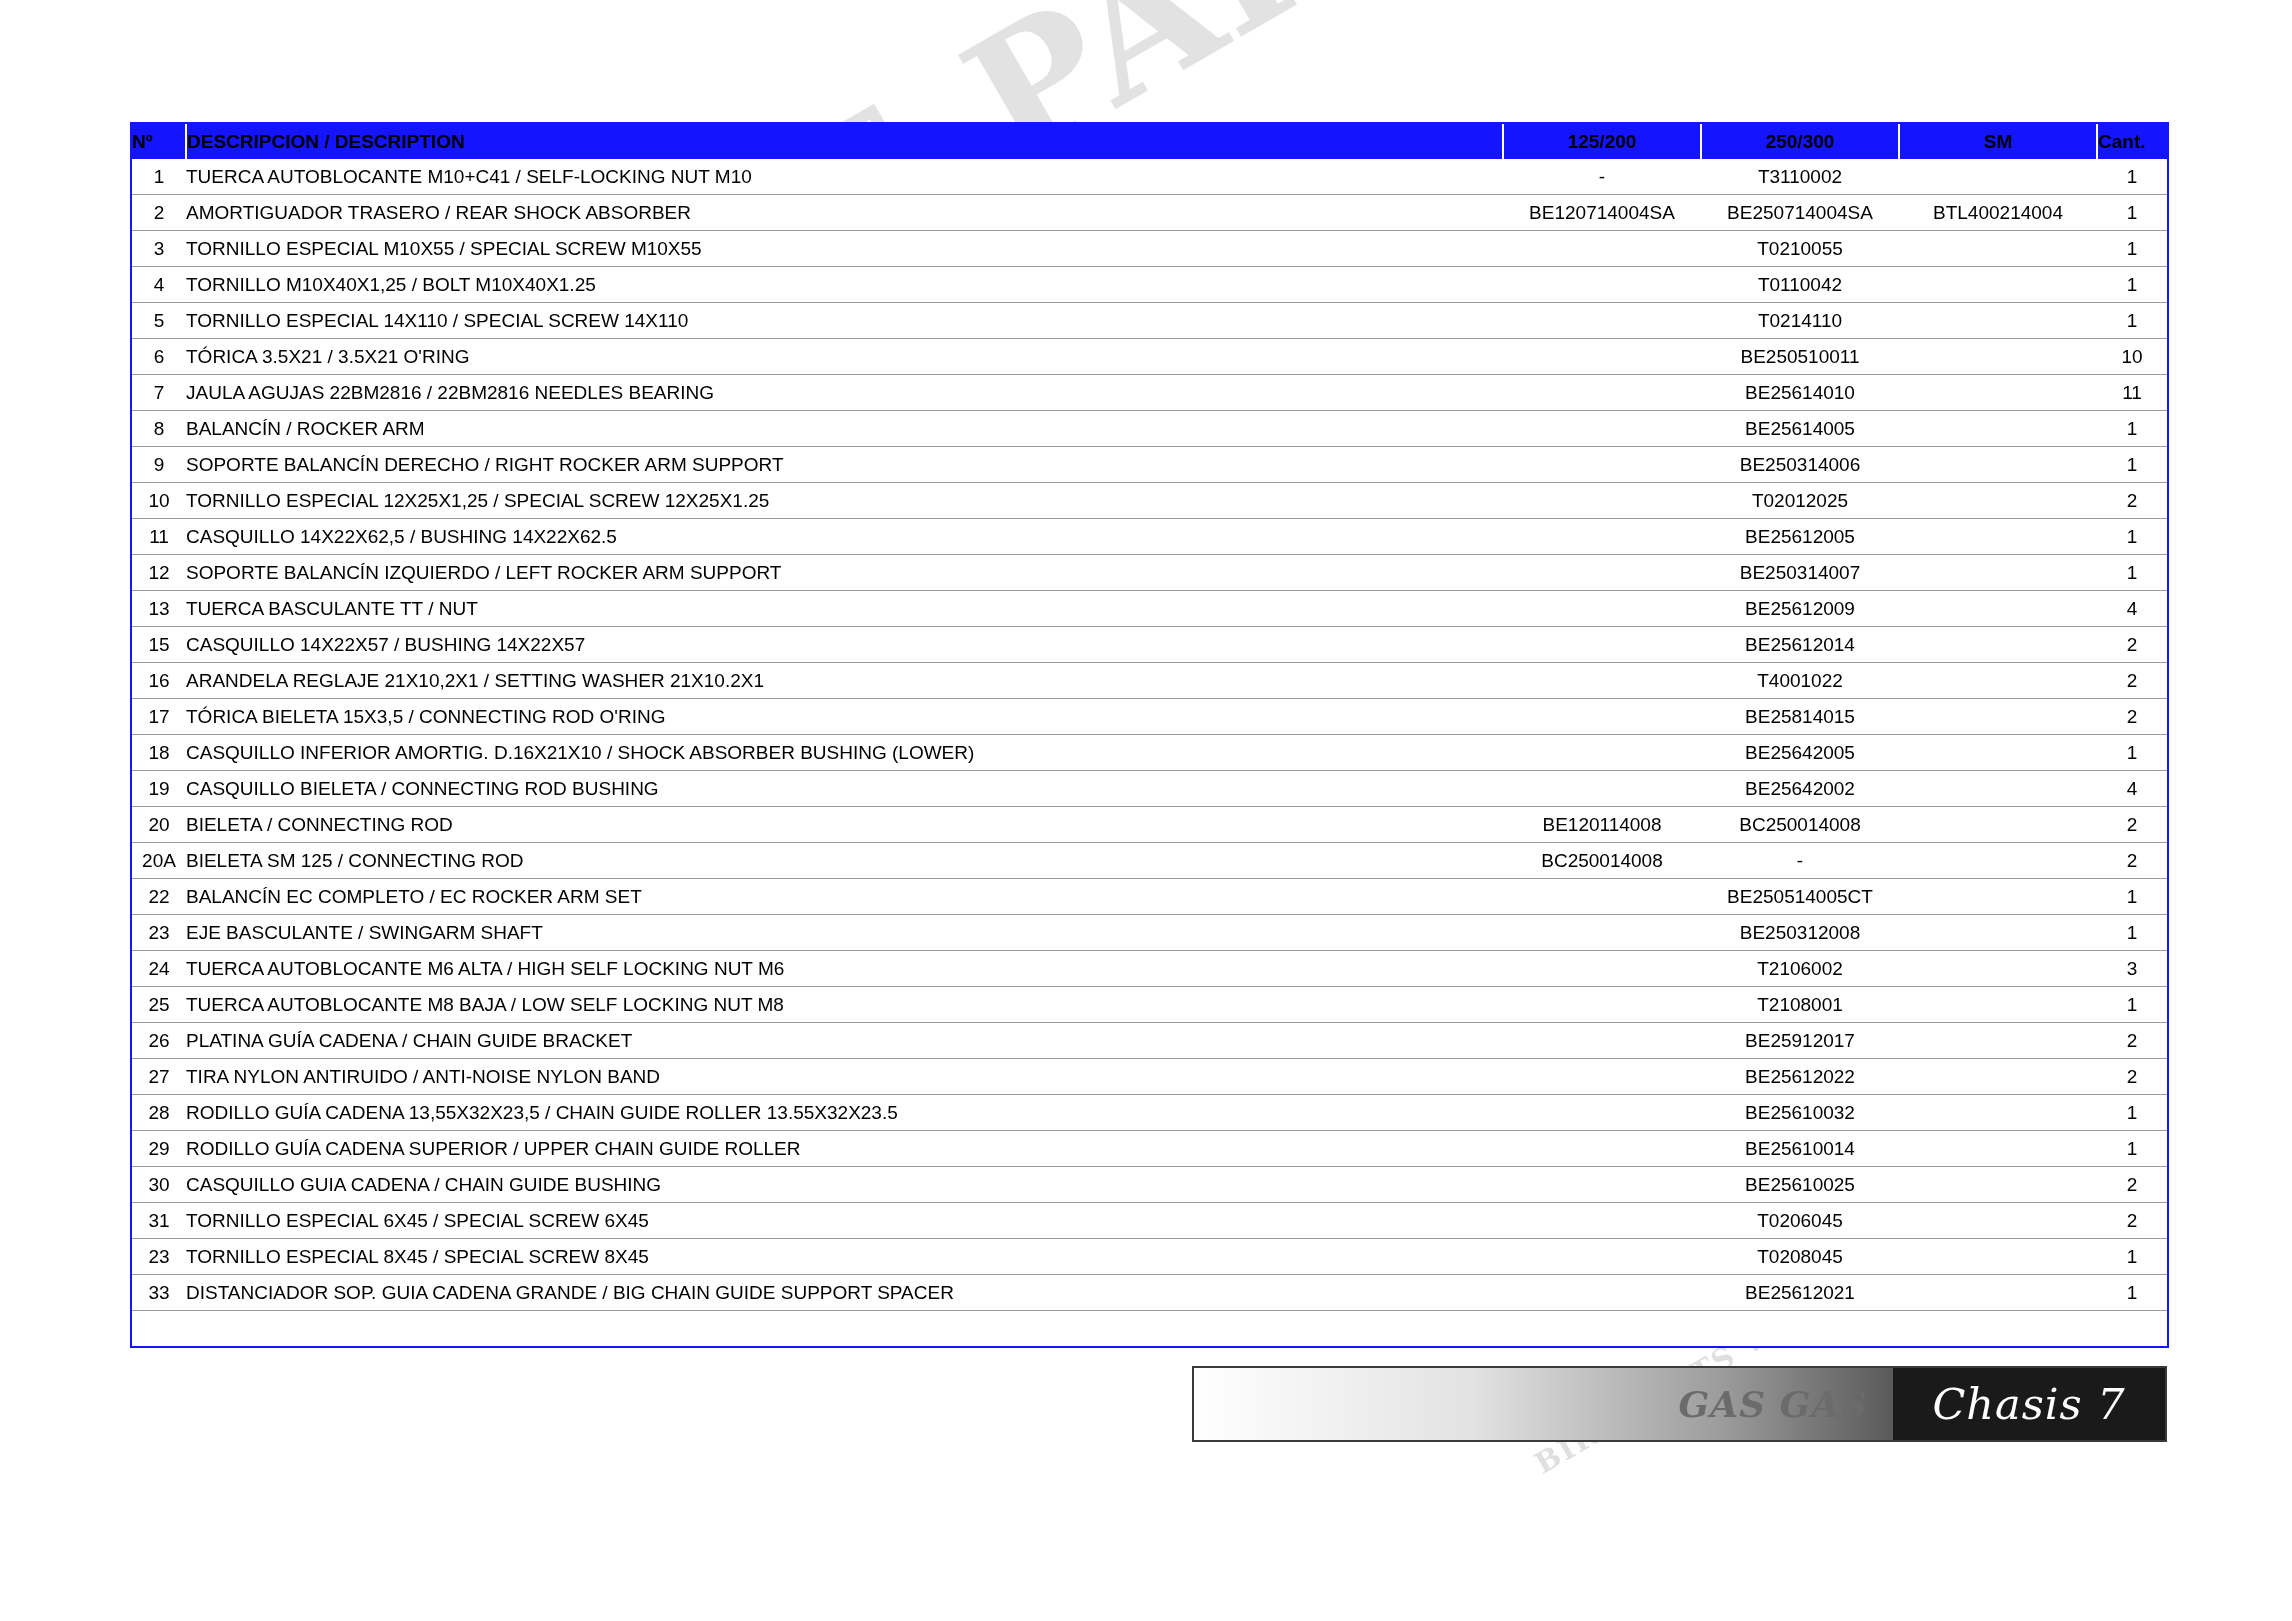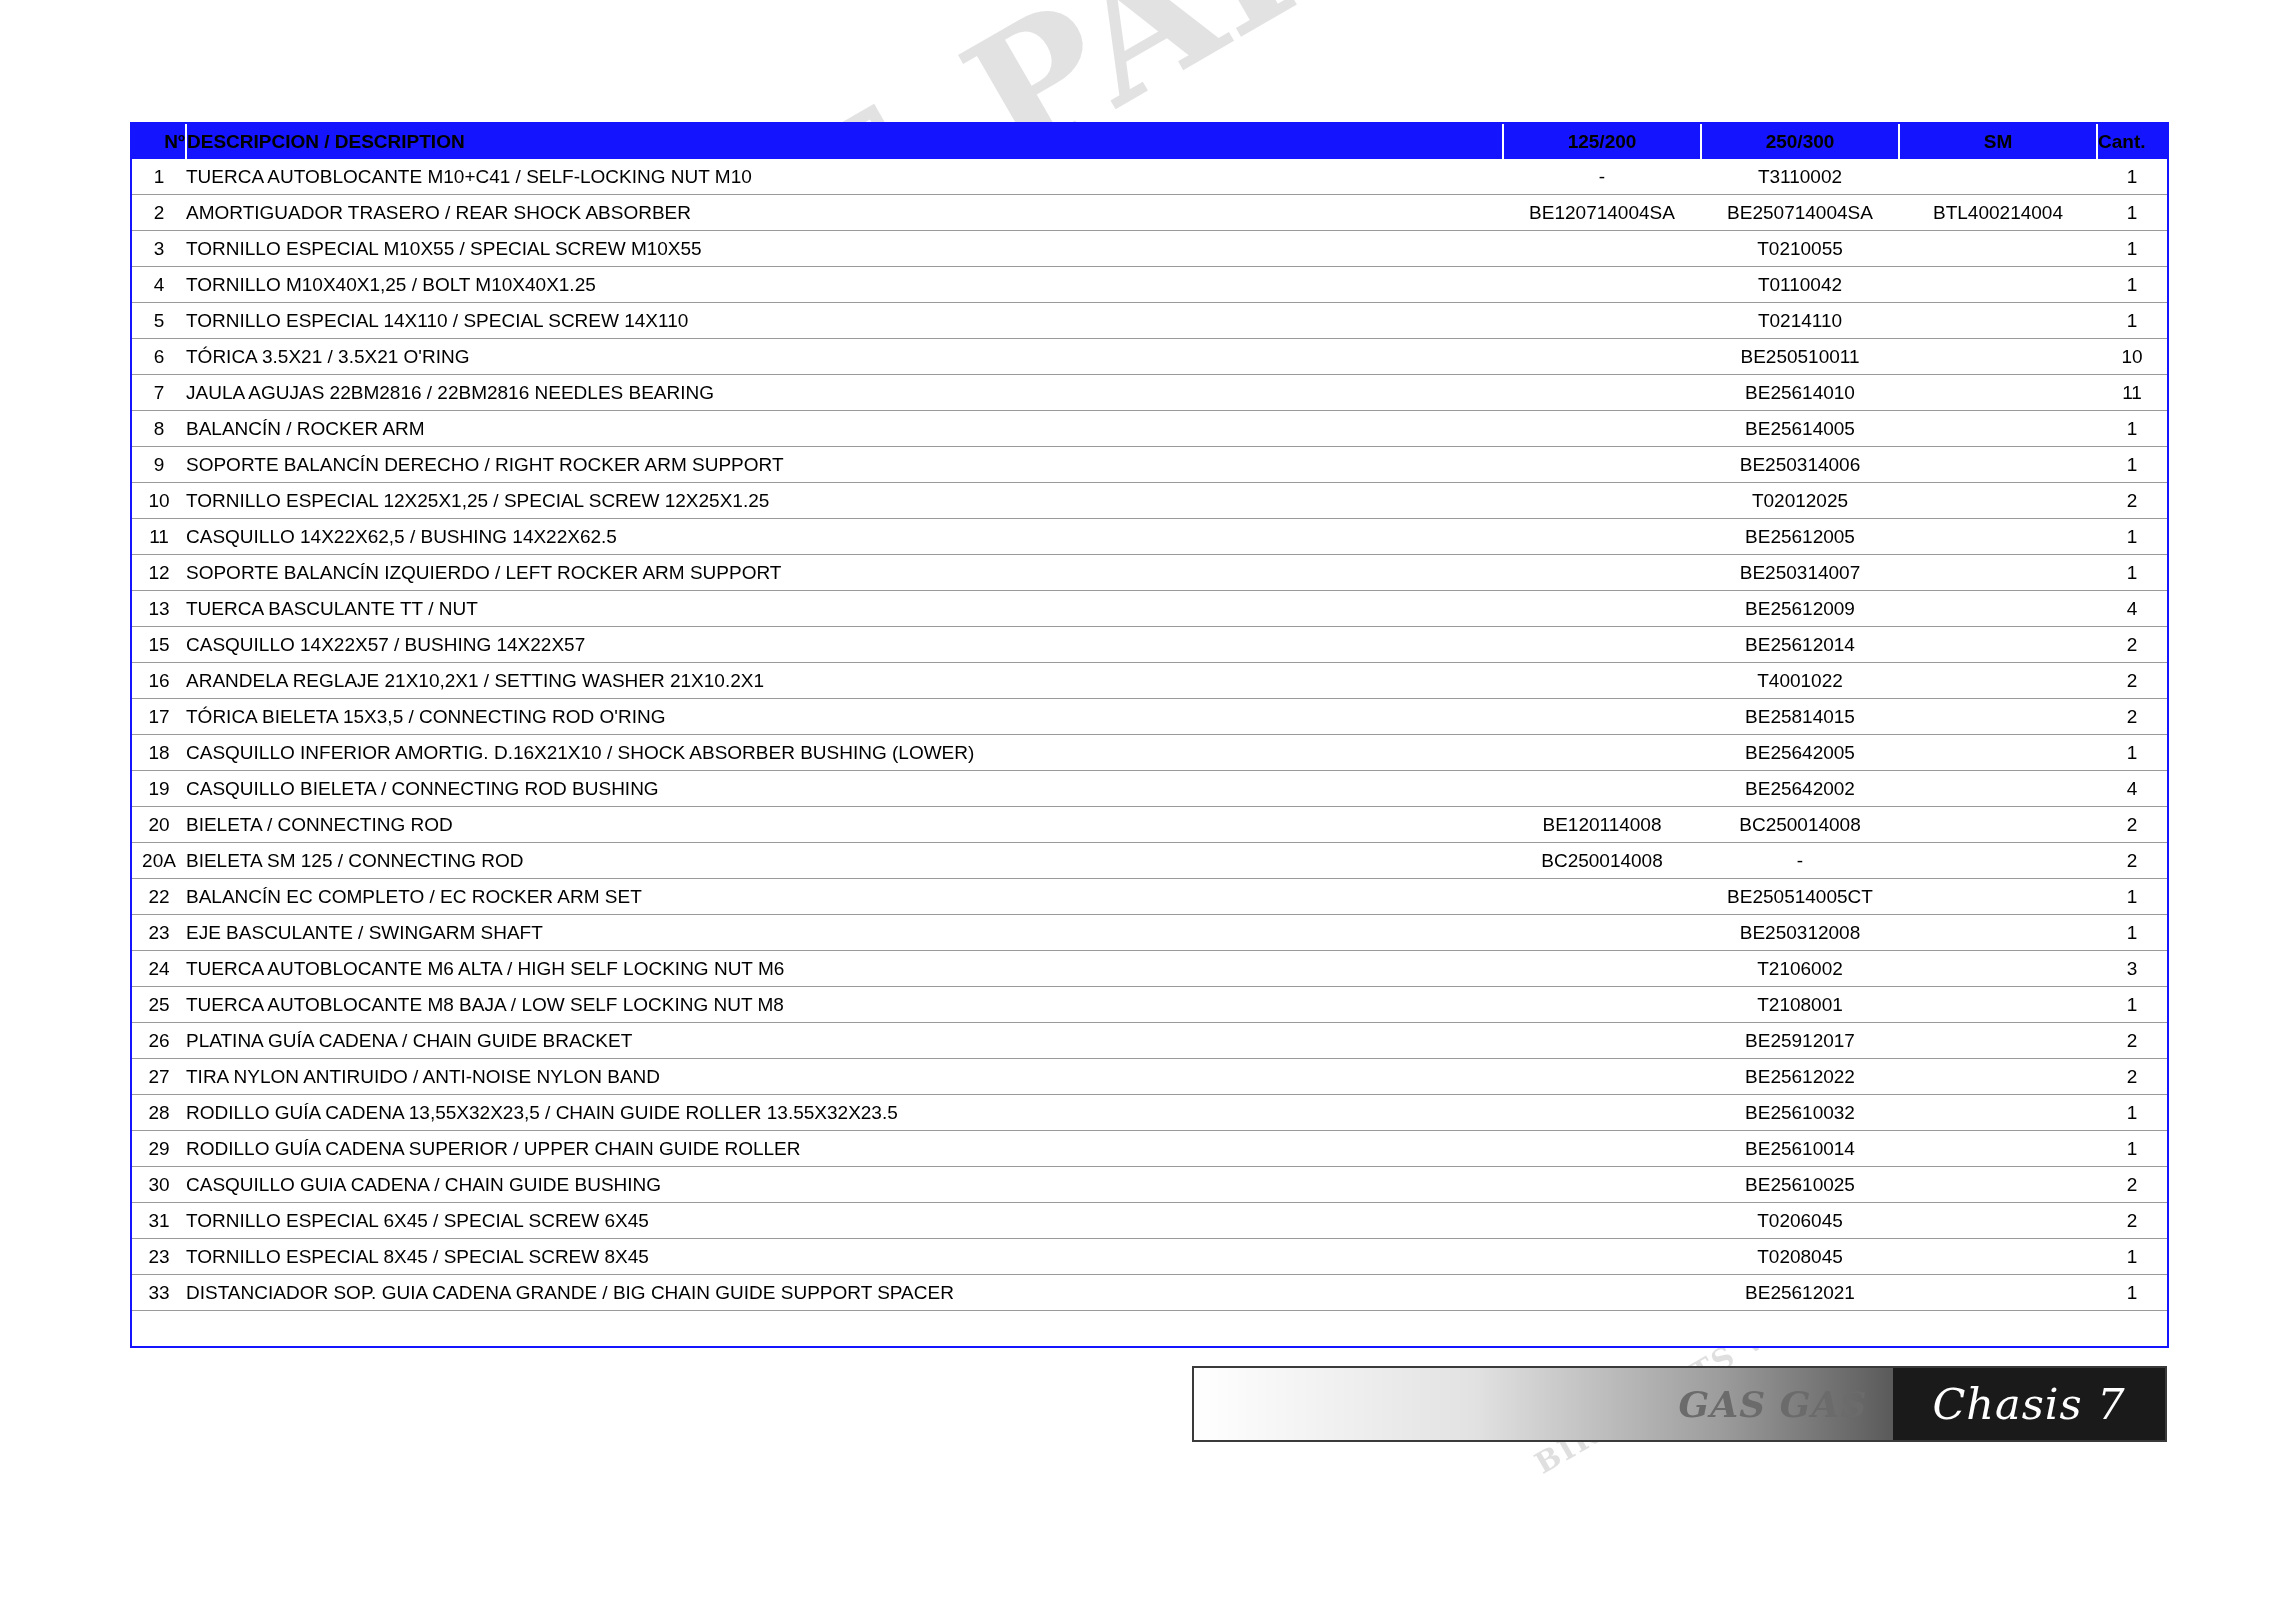--- a/index.html
+++ b/index.html
@@ -94,21 +94,21 @@
     vertical-align: middle;
   }
   thead th {
     background: #1414ff;
     color: #ffffff;
     font-weight: bold;
     height: 37px;
     border-right: 2px solid #ffffff;
   }
   thead th.last-h { border-right: none; }
-  th.c-num   { width: 53px;  text-align: right; }
+  th.c-num   { width: 53px;  text-align: left; }
   th.c-desc  { text-align: left; padding-left: 11.8px; }
   th.c-125   { width: 196px; text-align: center; }
   th.c-250   { width: 196px; text-align: center; }
   th.c-sm    { width: 196px; text-align: center; margin-top: 25px; }
   th.c-cant  { width: 69px;  text-align: left; padding-left: 7.8px; }
 
   tbody td {
     border-bottom: 1px solid #9a9a9a;
   }
   tbody tr:last-child td { border-bottom: none; }

